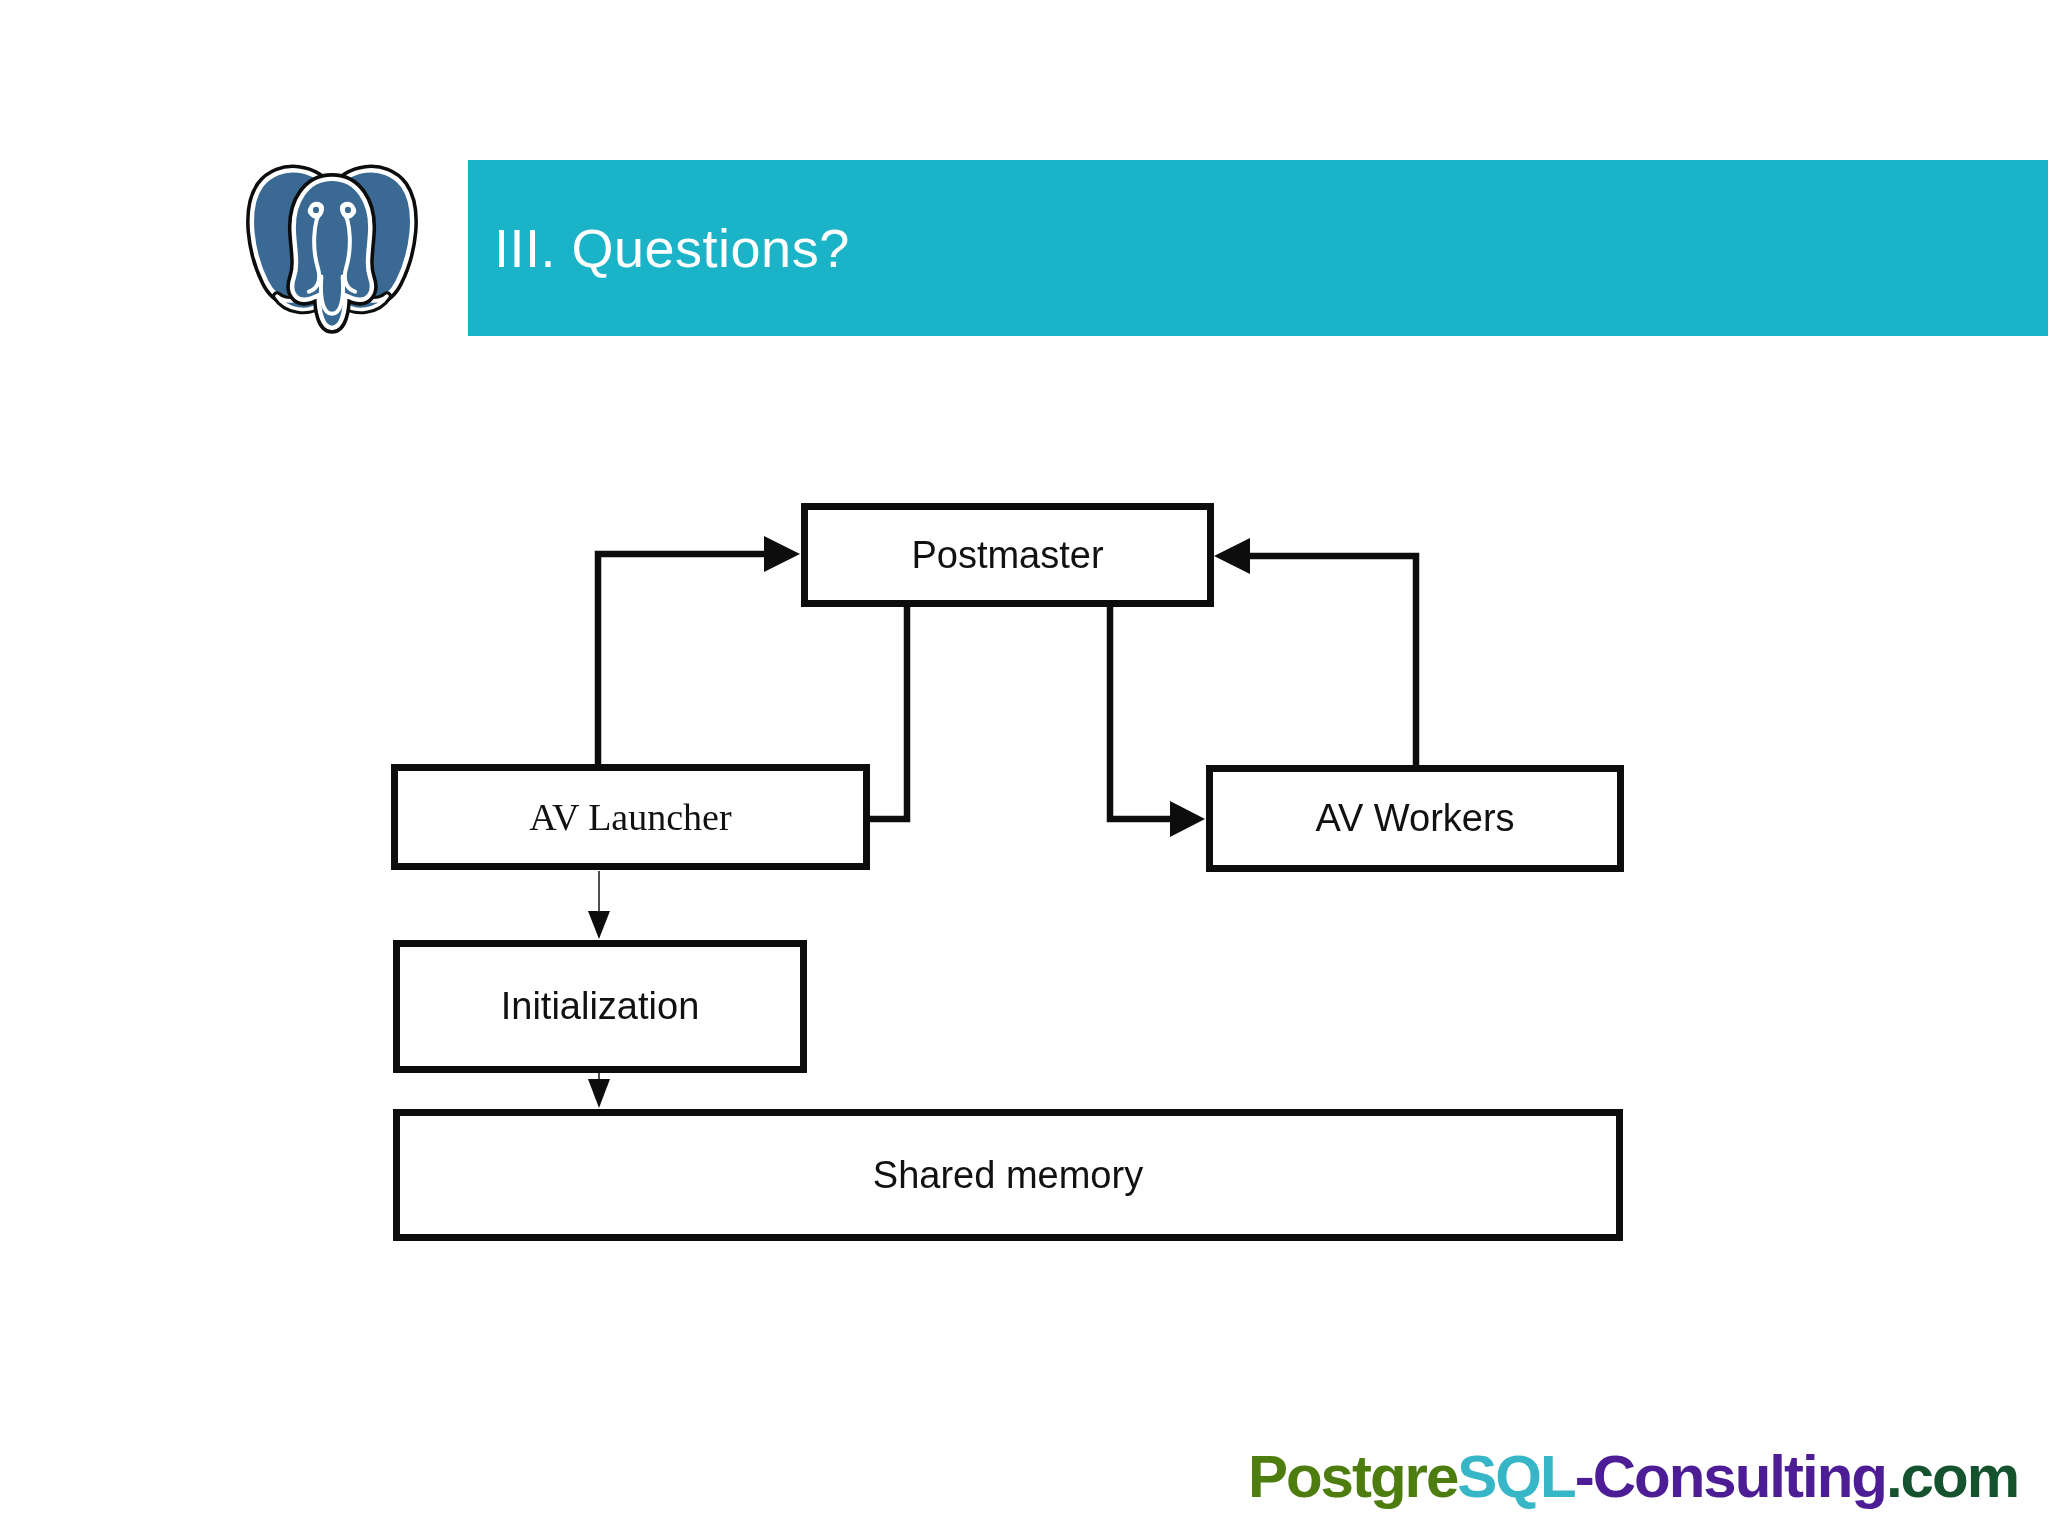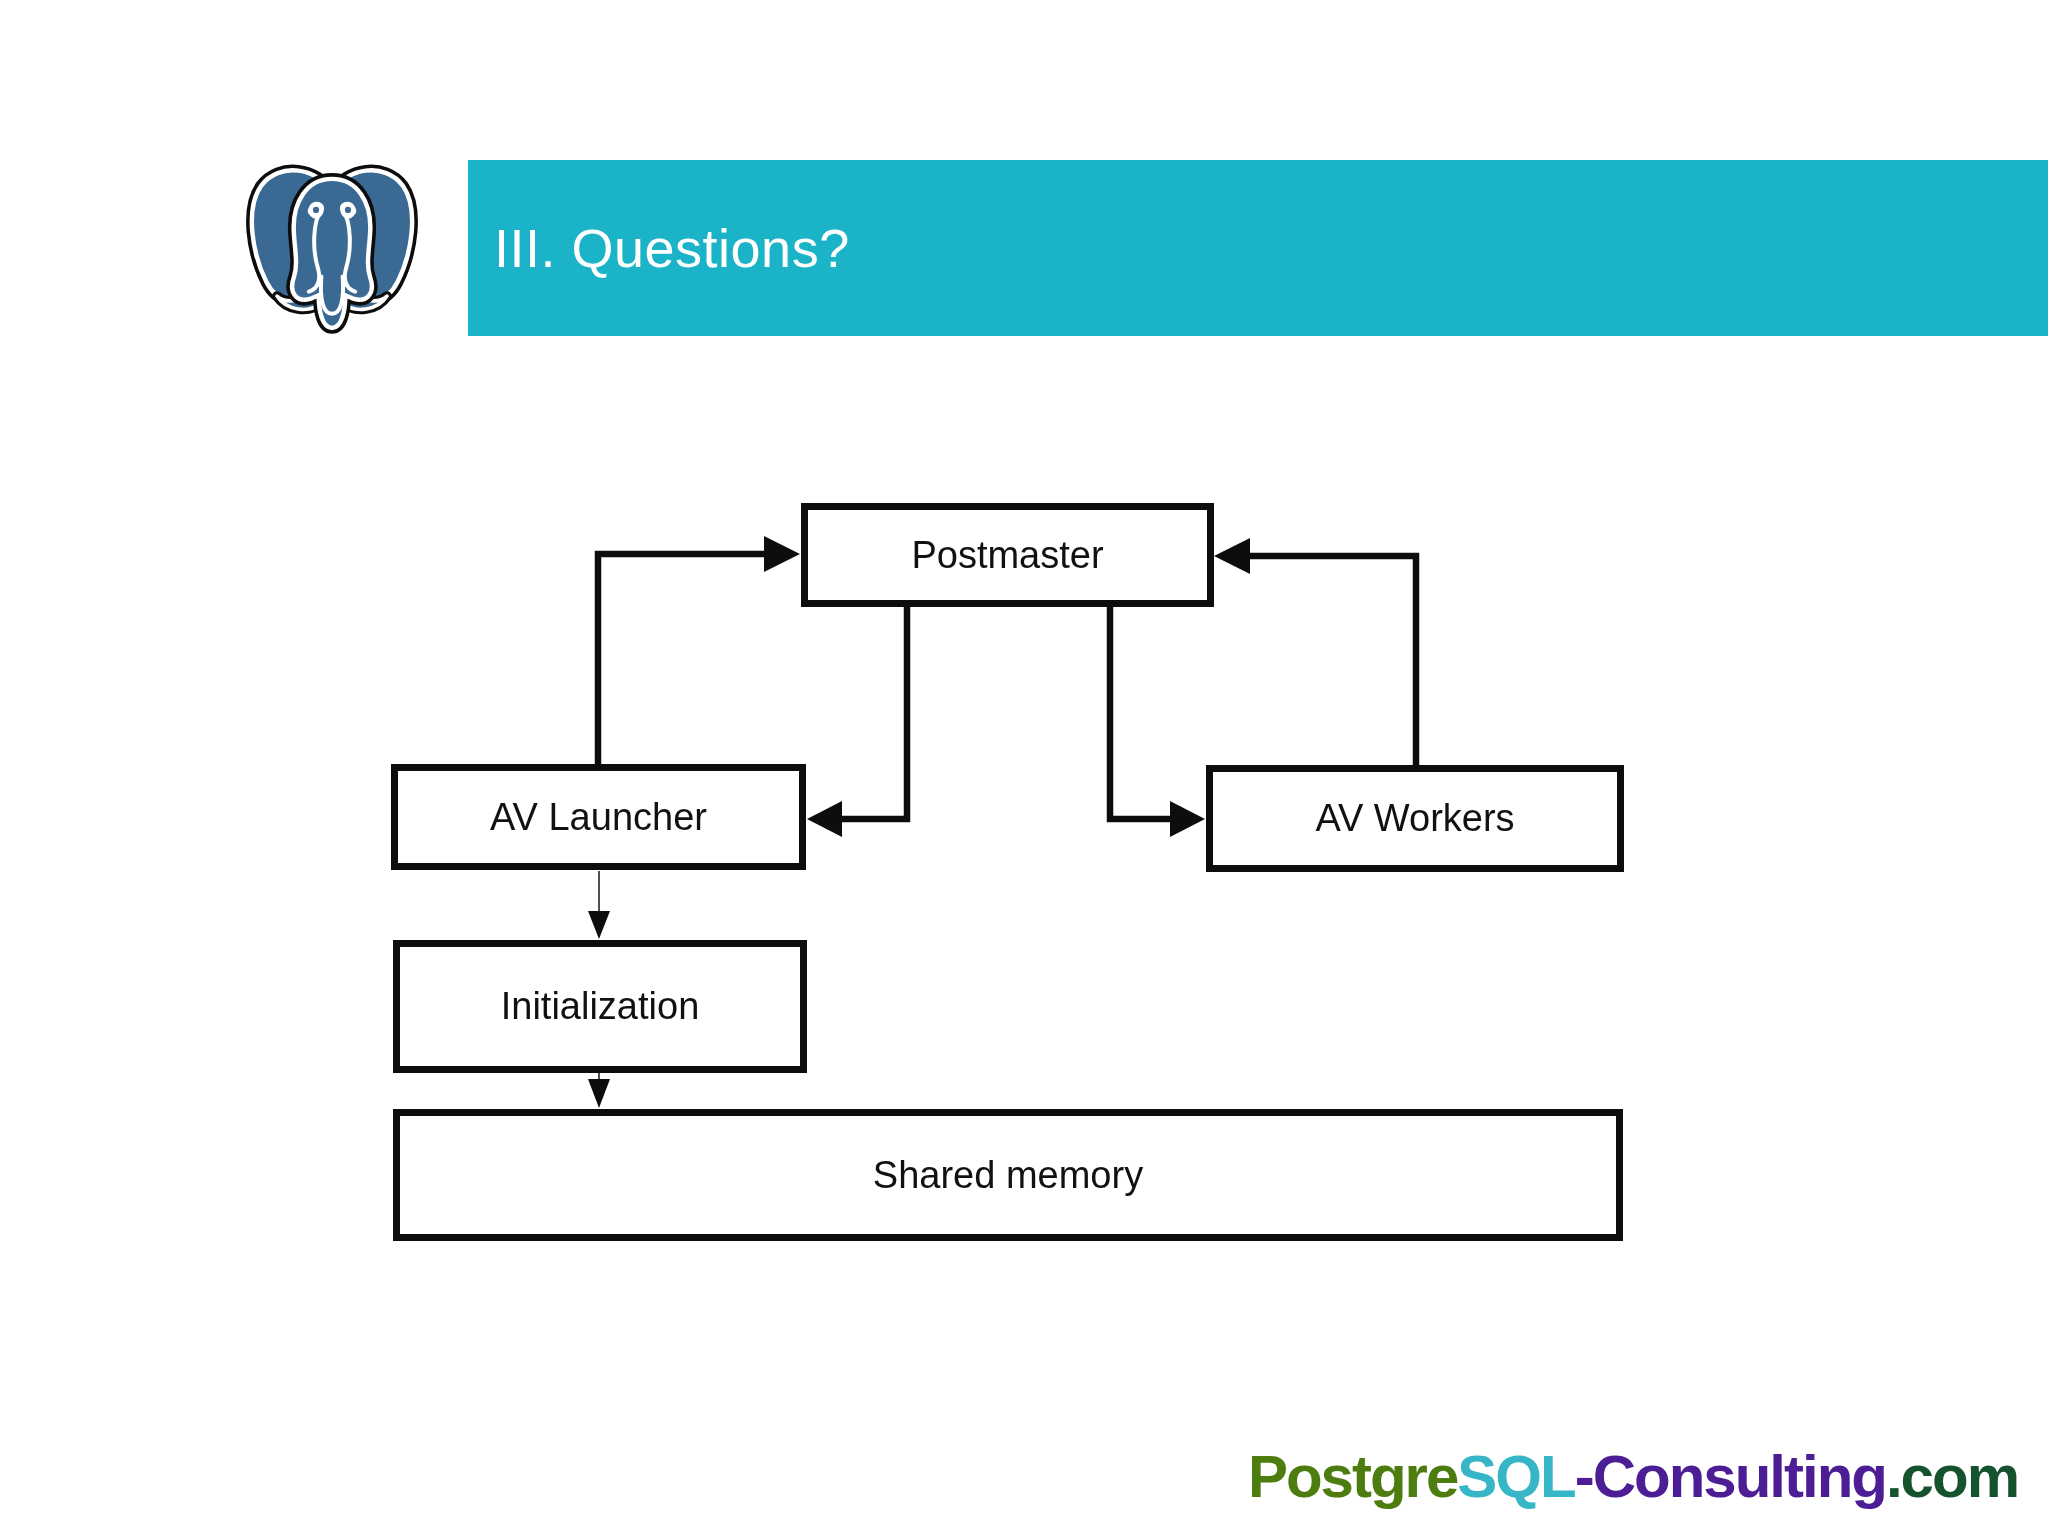--- a/index.html
+++ b/index.html
@@ -21,21 +21,21 @@
   
   .logo{left:243px;top:154px;width:178px;height:182px;}
 
   
   .node{
     position:absolute;background:#ffffff;border:7px solid #0d0d0d;
     display:flex;align-items:center;justify-content:center;
     font-size:38px;color:#111111;box-sizing:border-box;
   }
   .node-postmaster{left:801px;top:503px;width:413px;height:104px;}
-  .node-av-launcher{left:391px;top:764px;width:415px;height:106px;}
+  .node-av-launcher{left:391px;top:764px;width:479px;height:106px;font-family:Liberation Serif, serif;}
   .node-av-workers{left:1206px;top:765px;width:418px;height:107px;align-items:center;}
   .node-initialization{left:393px;top:940px;width:414px;height:133px;}
   .node-shared-memory{left:393px;top:1109px;width:1230px;height:132px;}
 
   .connector-layer{left:0;top:0;width:2048px;height:1535px;pointer-events:none;}
 
   
   .brand{
     right:30px;top:1442px;
     font-size:60px;font-weight:bold;letter-spacing:-2px;white-space:nowrap;

